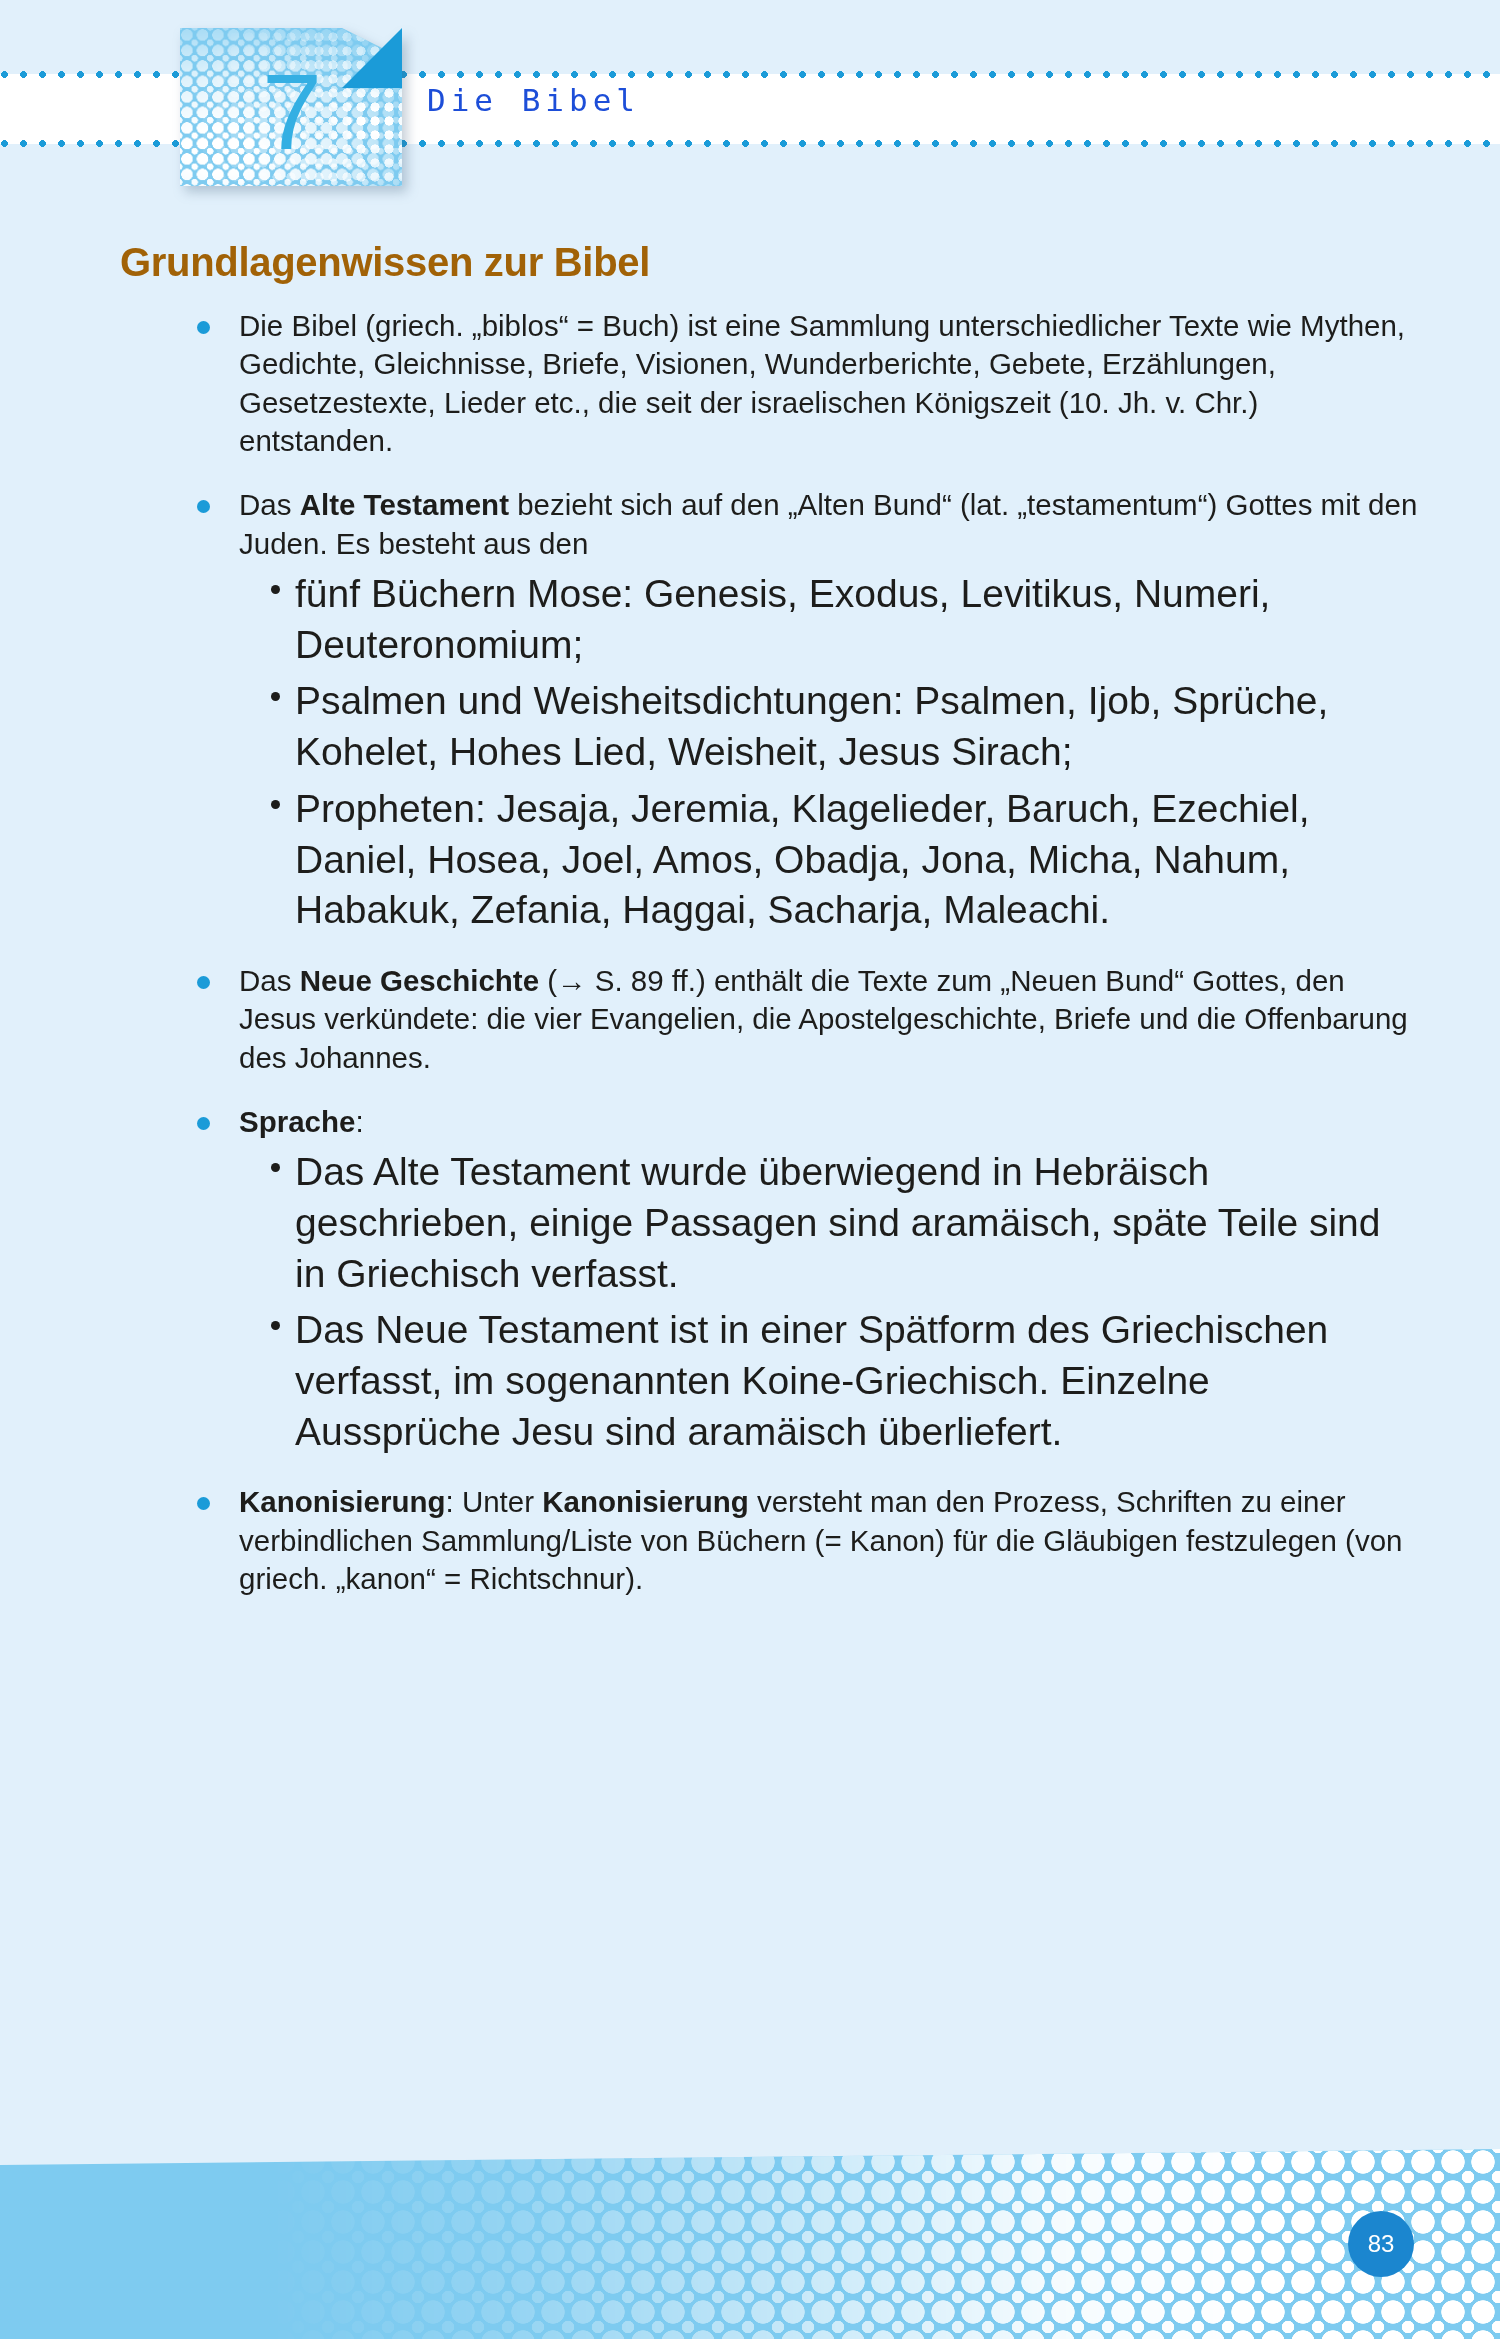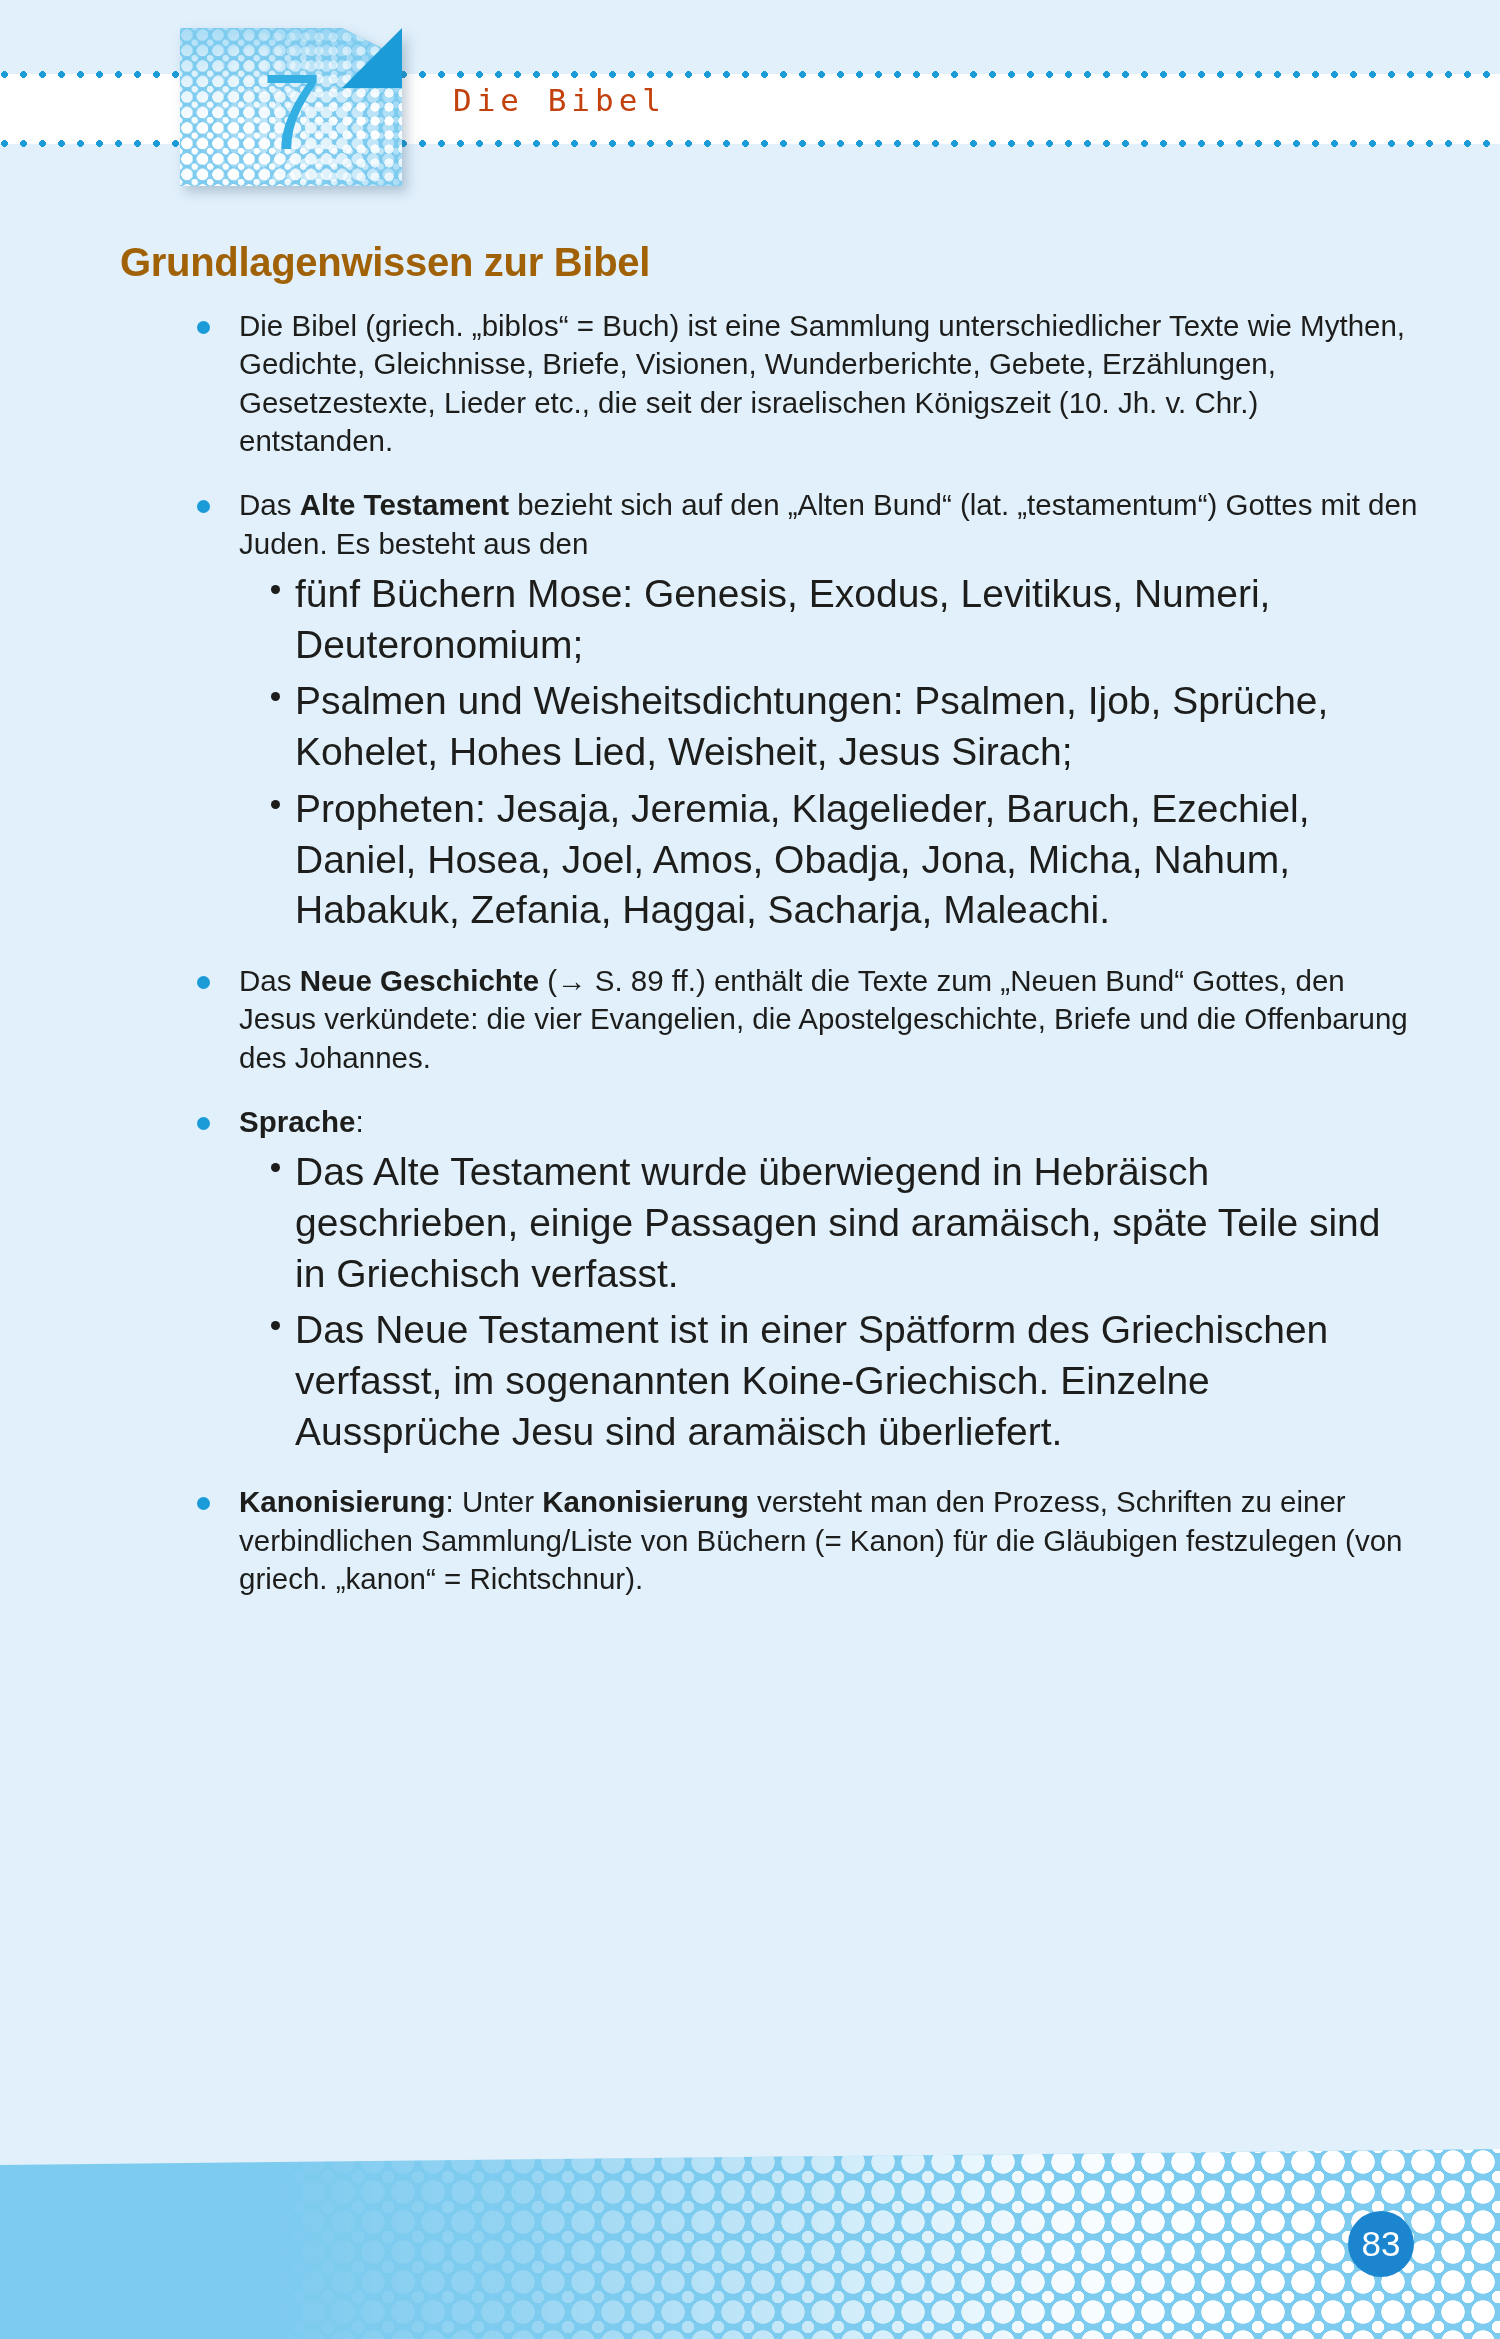--- a/index.html
+++ b/index.html
@@ -105,27 +105,27 @@
     font-weight: 400;
     color: #34afe3;
     letter-spacing: -2px;
     line-height: 1;
     z-index: 3;
   }
 
   
   .running-head {
     position: absolute;
-    left: 453px;
+    left: 427px;
     top: 82px;
     z-index: 5;
     font-family: "DejaVu Sans Mono", monospace;
     font-size: 31px;
     font-weight: 400;
-    color: #c2410c;
+    color: #1d4ed8;
     letter-spacing: 5px;
     white-space: nowrap;
   }
 
   
   .content {
     position: absolute;
     left: 0;
     top: 240px;
     width: 1500px;
@@ -229,21 +229,21 @@
   .page-number {
     position: absolute;
     right: 86px;
     top: 62px;
     width: 66px;
     height: 66px;
     border-radius: 50%;
     background: #1b86cf;
     color: #ffffff;
     font-family: "Liberation Sans", sans-serif;
-    font-size: 35px;
+    font-size: 24px;
     font-weight: 400;
     display: flex;
     align-items: center;
     justify-content: center;
     z-index: 3;
   }
 </style>
 </head>
 <body>
 

